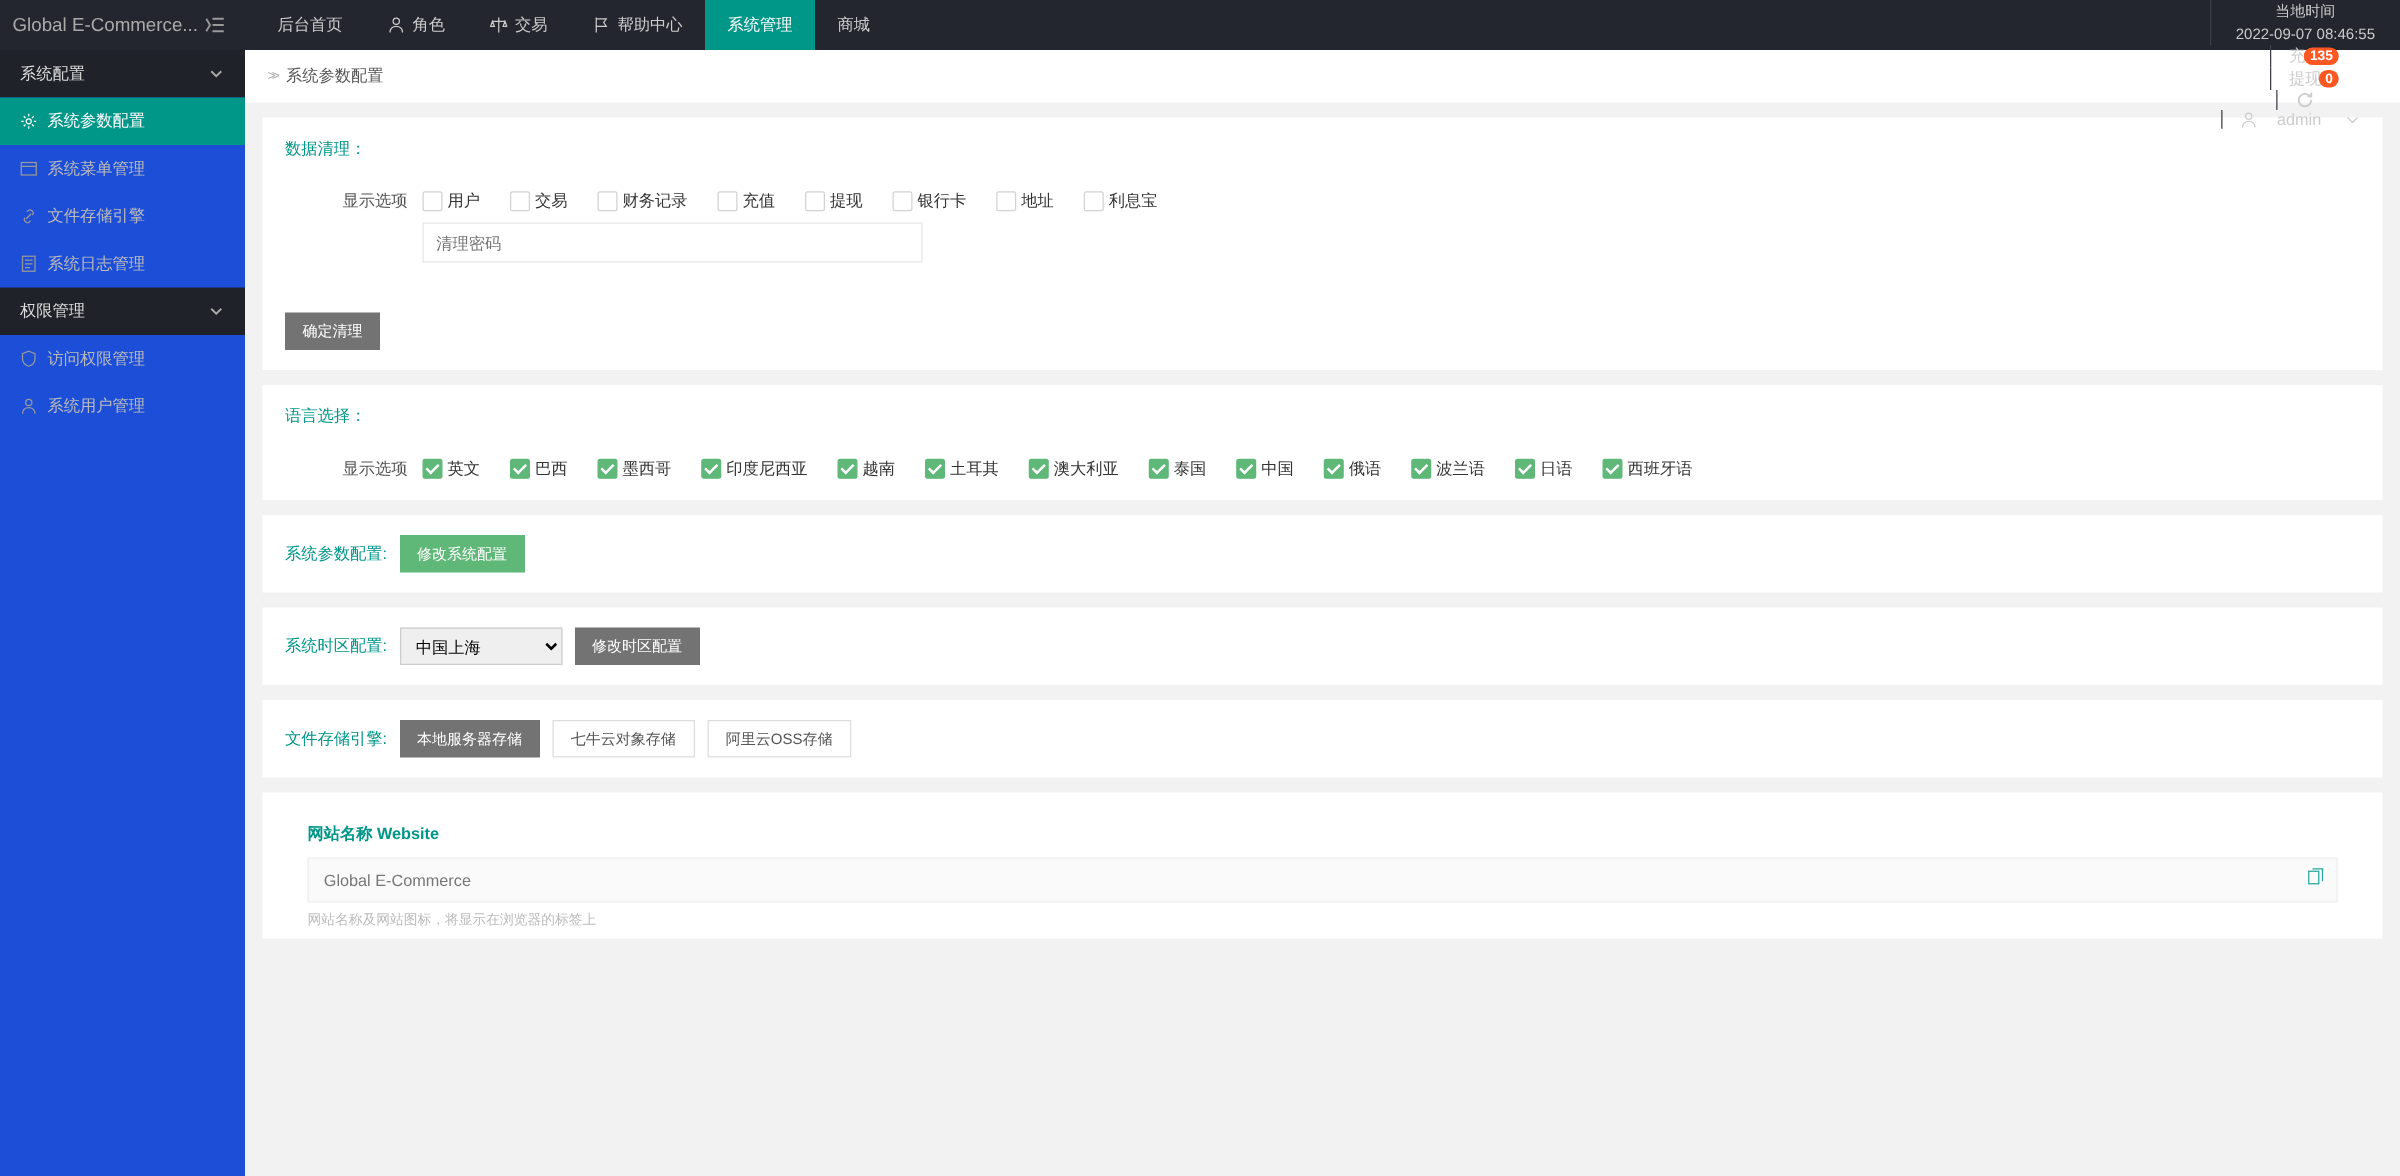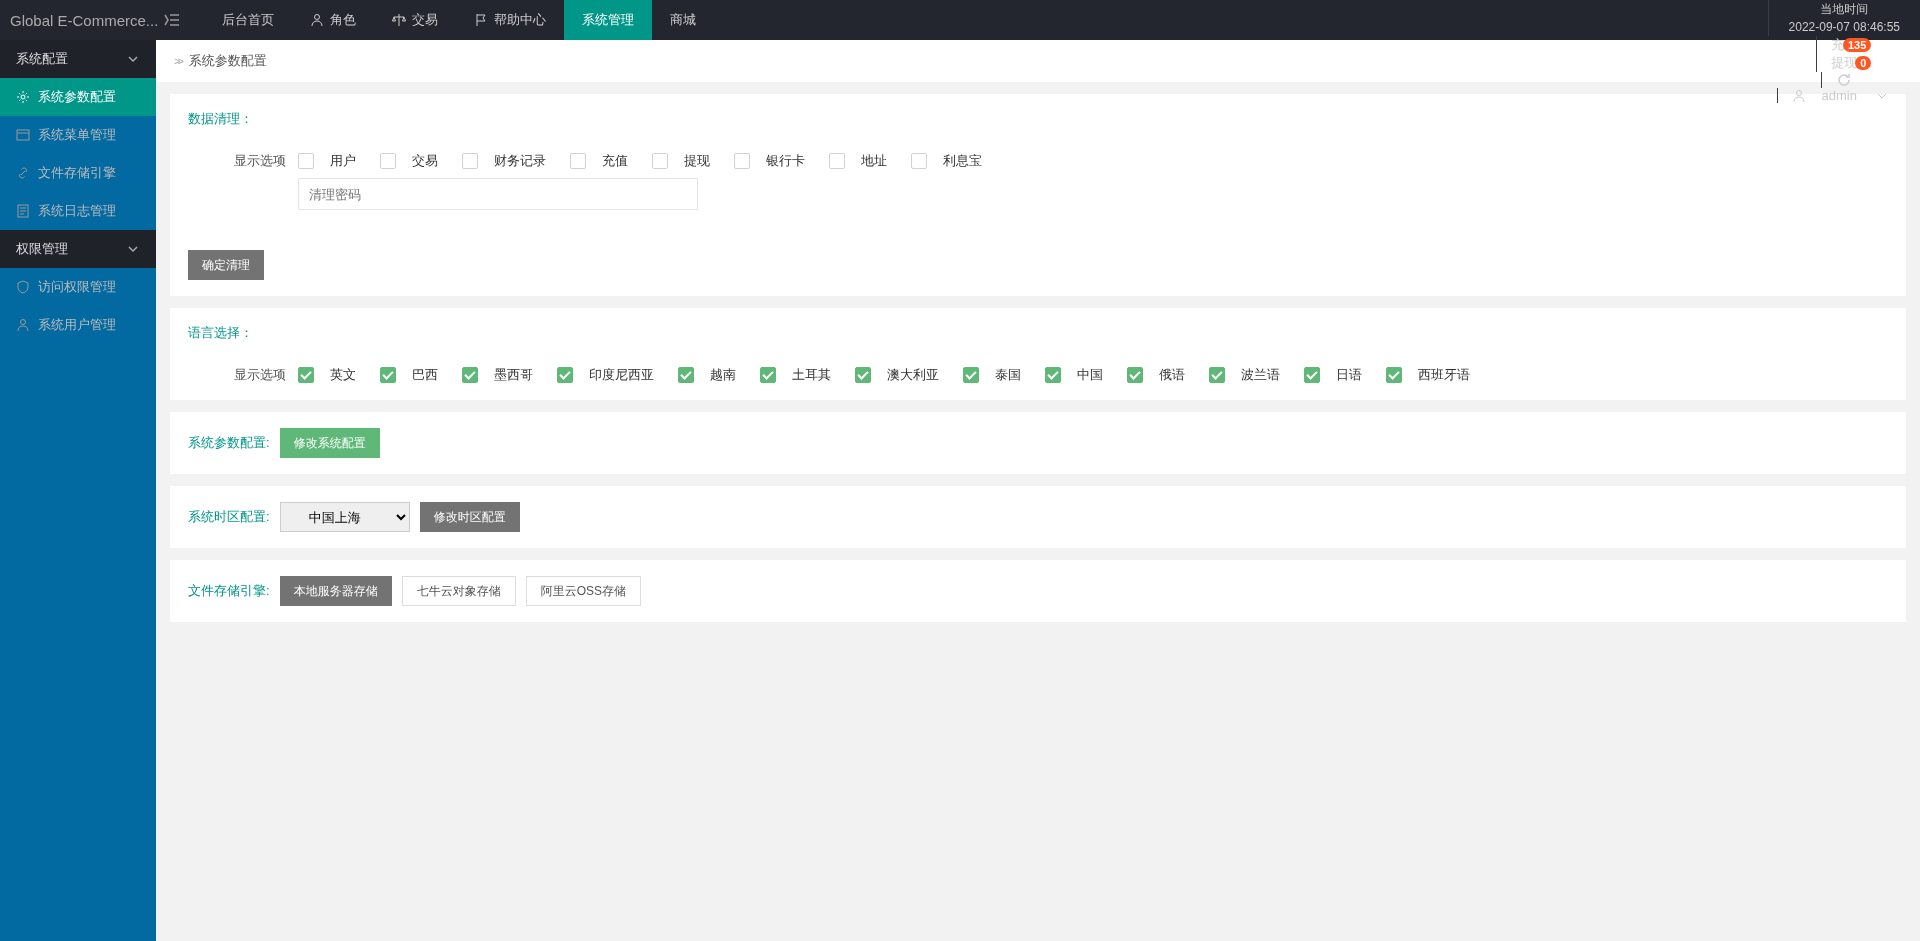--- a/index.html
+++ b/index.html
@@ -8,43 +8,43 @@
 .brand { width:164px; padding-left:10px; color:#aaa; font-size:15px; white-space:nowrap; overflow:hidden; text-overflow:ellipsis; }
 .collapse-btn { width:40px; text-align:center; font-size:16px; cursor:pointer; color:#999;}
 .top-nav { display:flex; height:40px; }
 .top-nav .item { padding:0 18px; display:flex; align-items:center; gap:6px; cursor:pointer; font-size:13px; color:#ccc;}
 .top-nav .item.active { background:#009688; color:#fff; }
 .header-right { margin-left:auto; display:flex; align-items:center; height:40px;flex-direction:column; }
 .time-box { text-align:center; padding:0 20px; line-height:18px; font-size:12px; color:#ccc; border-left:1px solid #3a3d45;}
 .rh-item { padding:0 14px; height:40px; display:flex; align-items:center; gap:4px; cursor:pointer; color:#ccc; font-size:13px; position:relative; border-left:1px solid #3a3d45;}
 .badge { position:absolute; top:2px; right:0; background:#ff5722; color:#fff; border-radius:8px; font-size:11px; padding:0 5px; line-height:14px;font-weight:bold;}
 .layout { display:flex; height:901px; }
-.sidebar { width:156px; background:#0369a1; color:#ccc; flex-shrink:0;}
+.sidebar { width:196px; background:#1d4ed8; color:#ccc; flex-shrink:0;}
 .side-group { height:38px; display:flex; align-items:center; padding:0 16px; justify-content:space-between; cursor:pointer; background:#1f2228; color:#ddd; font-size:13px;}
 .side-item { height:38px; display:flex; align-items:center; padding:0 16px; gap:8px; cursor:pointer; font-size:13px; color:#bbb;}
 .side-item.active { background:#009688; color:#fff; }
 .side-item .ico, .side-group .ico, .top-nav .ico { display:inline-flex; width:14px; height:14px; align-items:center; justify-content:center;}
 .main { flex:1; display:flex; flex-direction:column; overflow:hidden;}
 .breadcrumb { height:42px; background:#fff; display:flex; align-items:center; padding:0 18px; gap:8px; color:#555; font-size:13px;}
 .breadcrumb .chev { color:#aaa; font-size:11px; letter-spacing:-3px;}
 .content { flex:1; overflow-y:auto; padding:12px 14px 40px 14px;}
 .card { background:#fff; padding:16px 18px; margin-bottom:12px;}
 .green-title { color:#009688; font-weight:normal; font-size:13px;}
 .form-row { display:flex; align-items:center; margin-top:16px;}
 .form-label { width:110px; text-align:right; padding-right:12px; color:#555; font-size:13px;}
 .chk-list { display:flex; flex-wrap:wrap; gap:24px; align-items:center;}
-.chk { display:flex; align-items:center; gap:16px; font-size:13px; color:#333;}
+.chk { display:flex; align-items:center; gap:4px; font-size:13px; color:#333;}
 .chk-box { width:16px; height:16px; border:1px solid #d2d2d2; border-radius:2px; background:#fff; display:inline-flex; align-items:center; justify-content:center;}
 .chk-box.checked { background:#5fb878; border-color:#5fb878; }
 .chk-box.checked::after { content:""; width:8px; height:4px; border:2px solid #fff; border-top:none; border-right:none; transform:rotate(-45deg); margin-top:-2px;}
 input.text { height:32px; border:1px solid #e6e6e6; padding:0 10px; font-size:13px; width:400px; outline:none;}
 .btn { display:inline-flex; align-items:center; justify-content:center; height:30px; padding:0 14px; background:#737373; color:#fff; border:none; font-size:12px; cursor:pointer;}
 .btn.light { background:#5fb878;}
 .btn.outline { background:#fff; color:#555; border:1px solid #ddd;}
-select.sel { height:30px; border:1px solid #ccc; padding:0 24px; font-size:13px; width:130px;}
+select.sel { height:30px; border:1px solid #ccc; padding:0 8px; font-size:13px; width:130px;}
 .inline-title-row { display:flex; align-items:center; gap:10px;}
 .section2 { padding-top:24px;}
 .subheading { color:#009688; font-weight:bold; font-size:13px; margin-bottom:10px;}
 .wide-input-wrap { position:relative; }
 .wide-input { width:100%; height:36px; border:1px solid #eee; background:#fafafa; padding:0 12px; font-size:13px; color:#777;}
 .copy-icon { position:absolute; right:10px; top:8px; color:#26a69a; font-size:16px; cursor:pointer;}
 .helper { font-size:11px; color:#bbb; margin-top:6px;}
 svg { display:block; }
 </style>
 </head>
@@ -337,16 +337,31 @@
 
       <div class="card">
         <div class="inline-title-row">
           <span class="green-title">文件存储引擎:</span>
           <button class="btn">本地服务器存储</button>
           <button class="btn outline">七牛云对象存储</button>
           <button class="btn outline">阿里云OSS存储</button>
         </div>
       </div>
 
+      <div class="card section2" style="padding-bottom:8px;">
+        <div style="padding:0 18px;">
+          <div class="subheading">网站名称 Website</div>
+          <div class="wide-input-wrap">
+            <input class="wide-input" value="Global E-Commerce" style="">
+            <span class="copy-icon">
+                <svg width="16" height="16" viewBox="0 0 16 16">
+                  <rect x="3" y="3" width="8" height="10" stroke="#26a69a" fill="none"></rect>
+                  <path d="M6 1h8v10" stroke="#26a69a" fill="none"></path>
+                </svg>
+              </span>
+          </div>
+          <div class="helper">网站名称及网站图标，将显示在浏览器的标签上</div>
+        </div>
+      </div>
 
     </div>
   </div>
 </div>
 
 </body></html>

